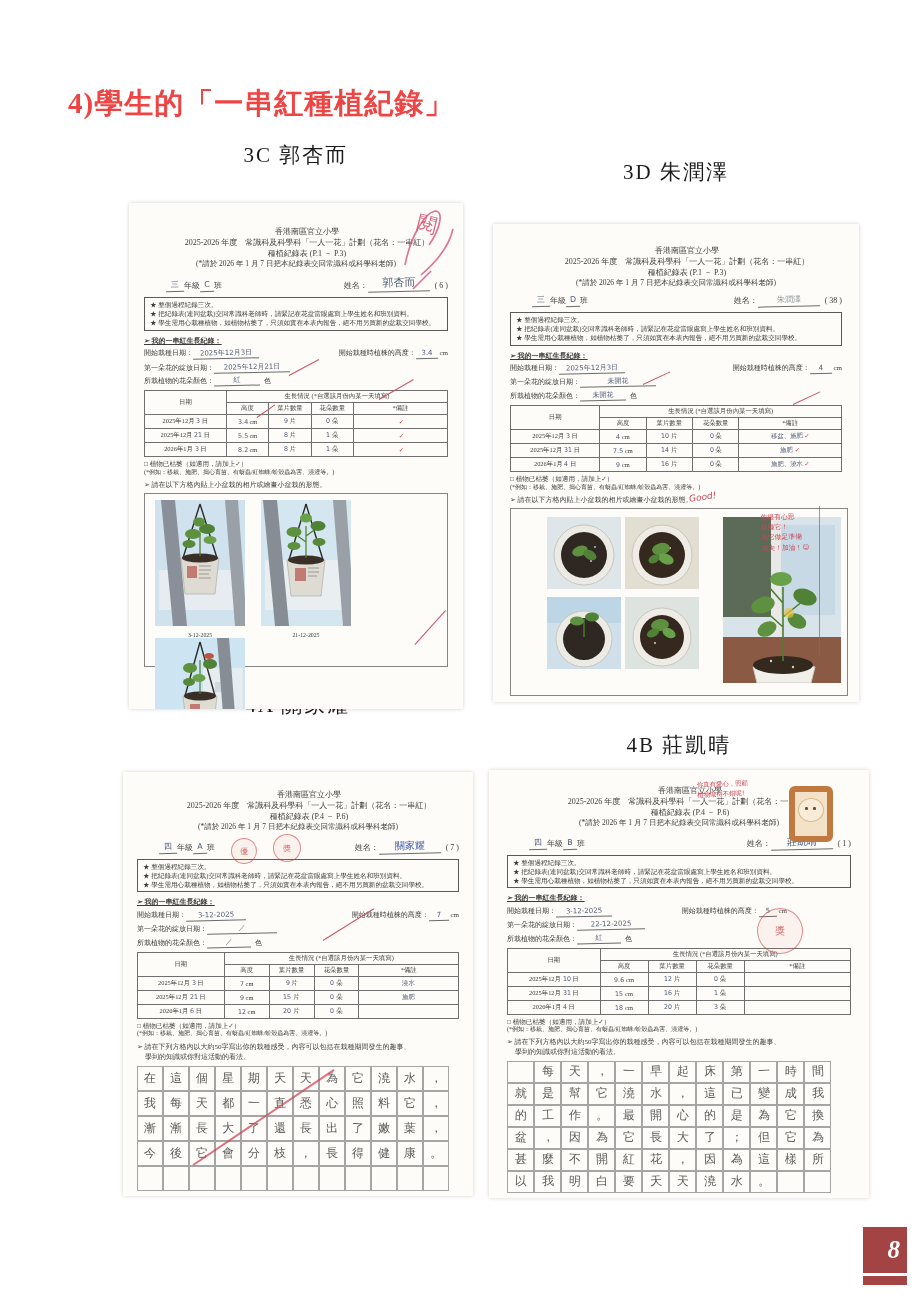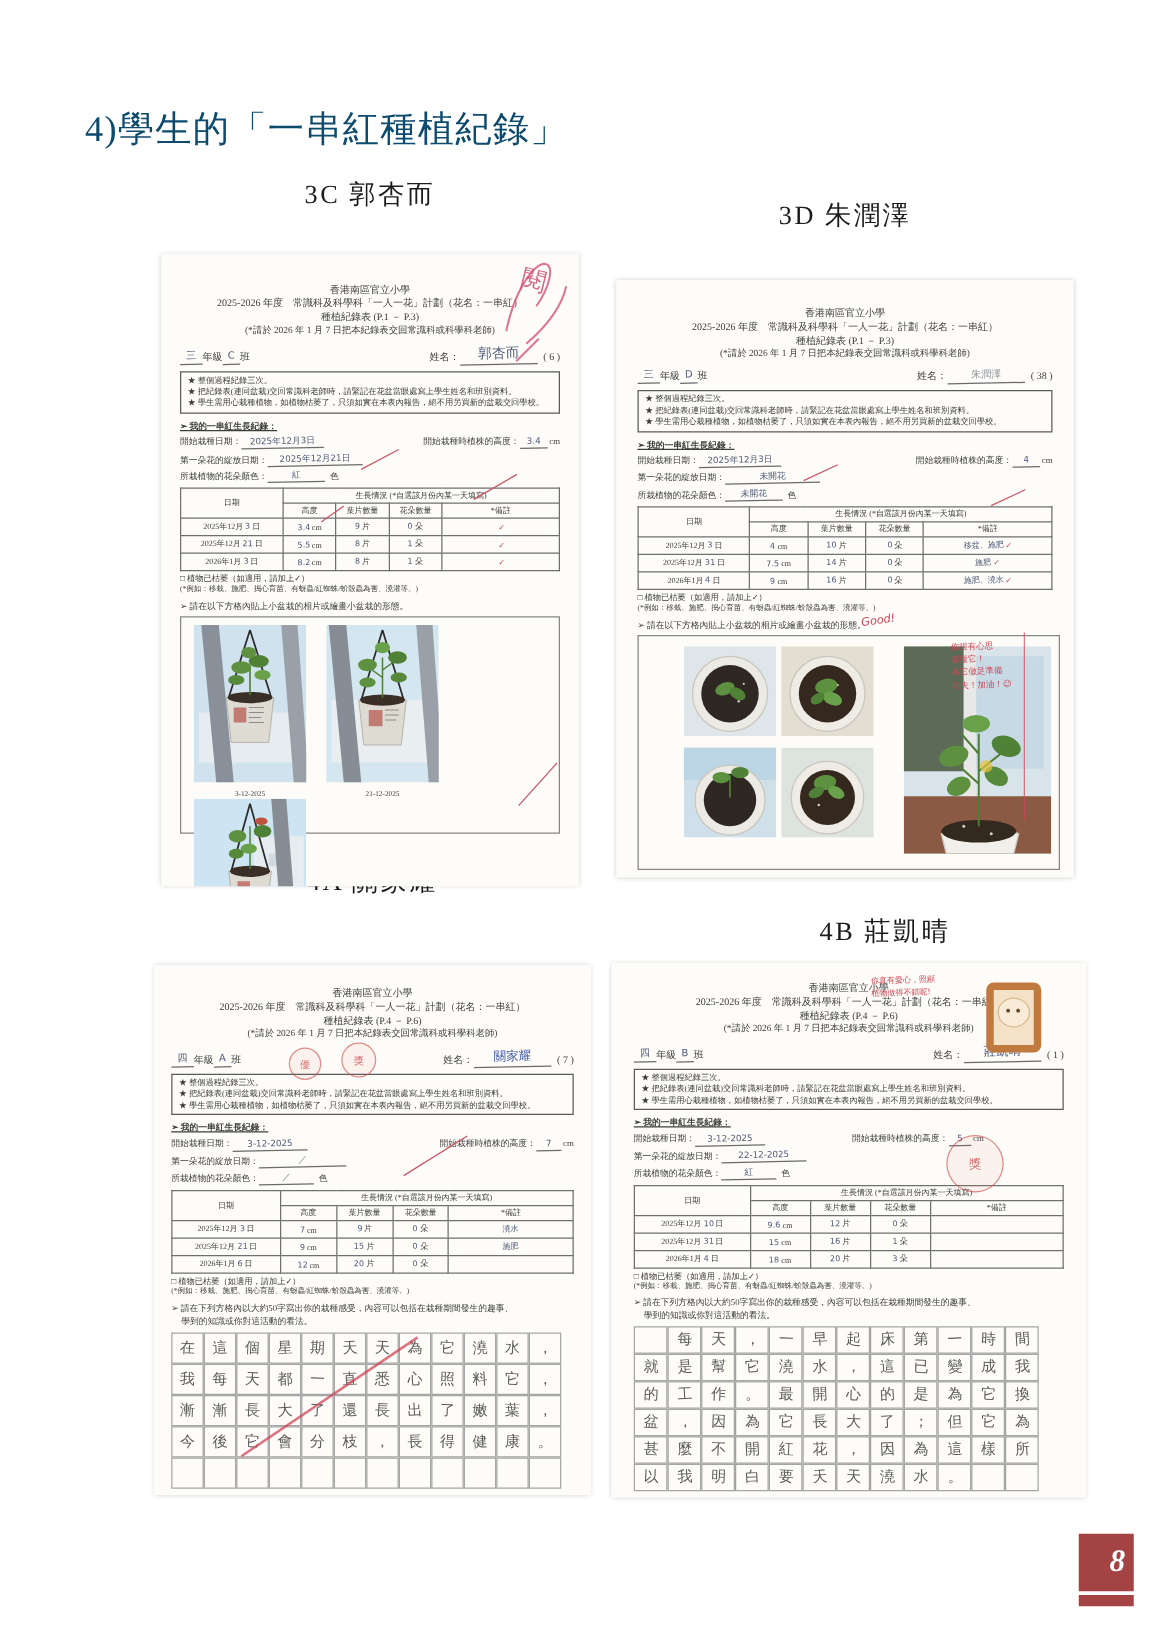--- a/index.html
+++ b/index.html
@@ -1,26 +1,26 @@
 <!DOCTYPE html>
 <html><head>
 <meta charset="utf-8">
 <style>
   html,body{margin:0;padding:0;}
   body{width:919px;height:1300px;position:relative;background:#ffffff;overflow:hidden;
        font-family:"Liberation Sans",sans-serif;}
-  .page-title{position:absolute;left:68px;top:84px;font-size:29px;font-weight:normal;
-      color:#0c4a6e;font-family:"Liberation Serif",serif;letter-spacing:1px;}
+  .page-title{position:absolute;left:68px;top:84px;font-size:29px;font-weight:bold;
+      color:#ef4444;font-family:"Liberation Serif",serif;letter-spacing:1px;}
   .caption{position:absolute;text-align:center;font-size:21px;color:#1b1b1b;
       font-family:"Liberation Serif",serif;letter-spacing:2px;}
   
   .doc{position:absolute;background:#fdfcf8;box-shadow:0 0 4px rgba(0,0,0,.18);
        box-sizing:border-box;color:#3c3c3c;overflow:hidden;font-family:"Liberation Serif",serif;}
   .center{text-align:center;}
-  .t8{font-size:8px;line-height:1.35;}
+  .t8{font-size:8px;line-height:1.35;margin-left:22px;}
   .t75{font-size:7.5px;line-height:1.3;}
   .t7{font-size:7px;line-height:1.35;}
   .t65{font-size:6.6px;line-height:1.4;}
   .t6{font-size:6px;line-height:1.3;}
   .clsline{margin-top:7px;display:flex;align-items:flex-end;}
   .fld{display:inline-block;border-bottom:1px solid #6b6b6b;text-align:center;}
   .hw{font-family:"DejaVu Sans",sans-serif;color:#4e5a77;display:inline-block;transform:rotate(-1.2deg);}
   .hw.blue{color:#3d55a6;}
   .hw.lite{color:#8a8f98;}
   .notes{border:1px solid #5a5a5a;padding:2px 5px;margin-top:5px;}
@@ -71,21 +71,21 @@
   .pagenum-bar{margin-top:3px;height:9px;background:#a34343;}
 </style>
 </head>
 <body>
 
 <div class="page-title">4)學生的「一串紅種植紀錄」</div>
 
 <div class="caption" style="left:130px;top:141px;width:332px;">3C 郭杏而</div>
 <div class="caption" style="left:493px;top:158px;width:366px;">3D 朱潤澤</div>
 <div class="caption" style="left:123px;top:691px;width:350px;">4A 關家耀</div>
-<div class="caption" style="left:518px;top:731px;width:380px;">4B 莊凱晴</div>
+<div class="caption" style="left:489px;top:731px;width:380px;">4B 莊凱晴</div>
 
 <div class="doc" style="left:129px;top:203px;width:334px;height:506px;padding:24px 15px 8px 15px;">
   <div class="center t8">香港南區官立小學</div>
   <div class="center t8">2025-2026 年度　常識科及科學科「一人一花」計劃（花名：一串紅）</div>
   <div class="center t8">種植紀錄表 (P.1 － P.3)</div>
   <div class="center t75">(*請於 2026 年 1 月 7 日把本紀錄表交回常識科或科學科老師)</div>
   <div class="clsline t8">
     <span class="fld hw" style="min-width:18px">三</span>
     <span>年級</span>
     <span class="fld hw" style="min-width:14px">C</span>

